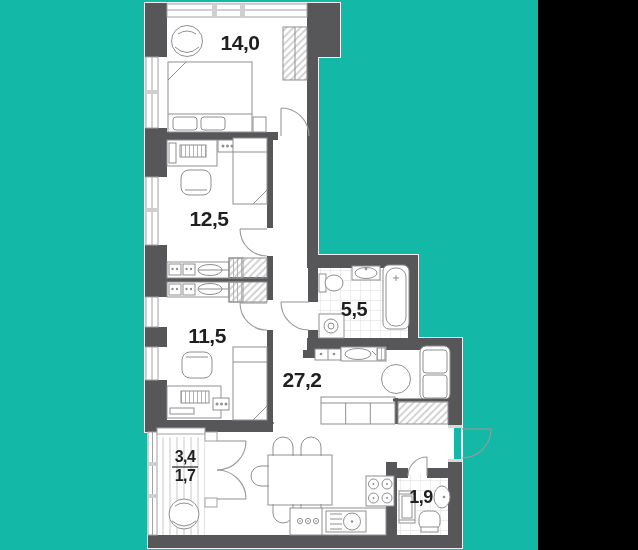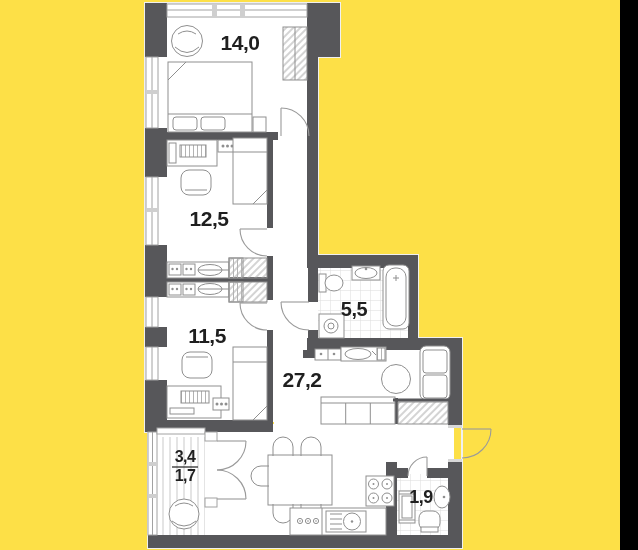--- a/index.html
+++ b/index.html
@@ -1,16 +1,16 @@
 <!DOCTYPE html>
 <html><head>
 <meta charset="utf-8">
 <style>
   html,body{margin:0;padding:0;background:#000;}
-  .stage{position:relative;width:620px;height:550px;background:#fde047;overflow:hidden;font-family:"Liberation Sans",sans-serif;}
+  .stage{position:relative;width:538px;height:550px;background:#14b8a6;overflow:hidden;font-family:"Liberation Sans",sans-serif;}
   svg{display:block}
   .room-label{font-family:"Liberation Sans",sans-serif;font-weight:bold;fill:#1f1f1f;letter-spacing:-0.5px;}
   .furn{fill:#ffffff;stroke:#8f8f8f;stroke-width:1;}
   .furn-n{fill:none;stroke:#8f8f8f;stroke-width:1;}
   .door{fill:none;stroke:#9a9a9a;stroke-width:1.1;}
   .win{fill:#ffffff;stroke:#a2a2a2;stroke-width:1;}
   .winline{stroke:#a2a2a2;stroke-width:1;}
 </style>
 </head>
 <body>

